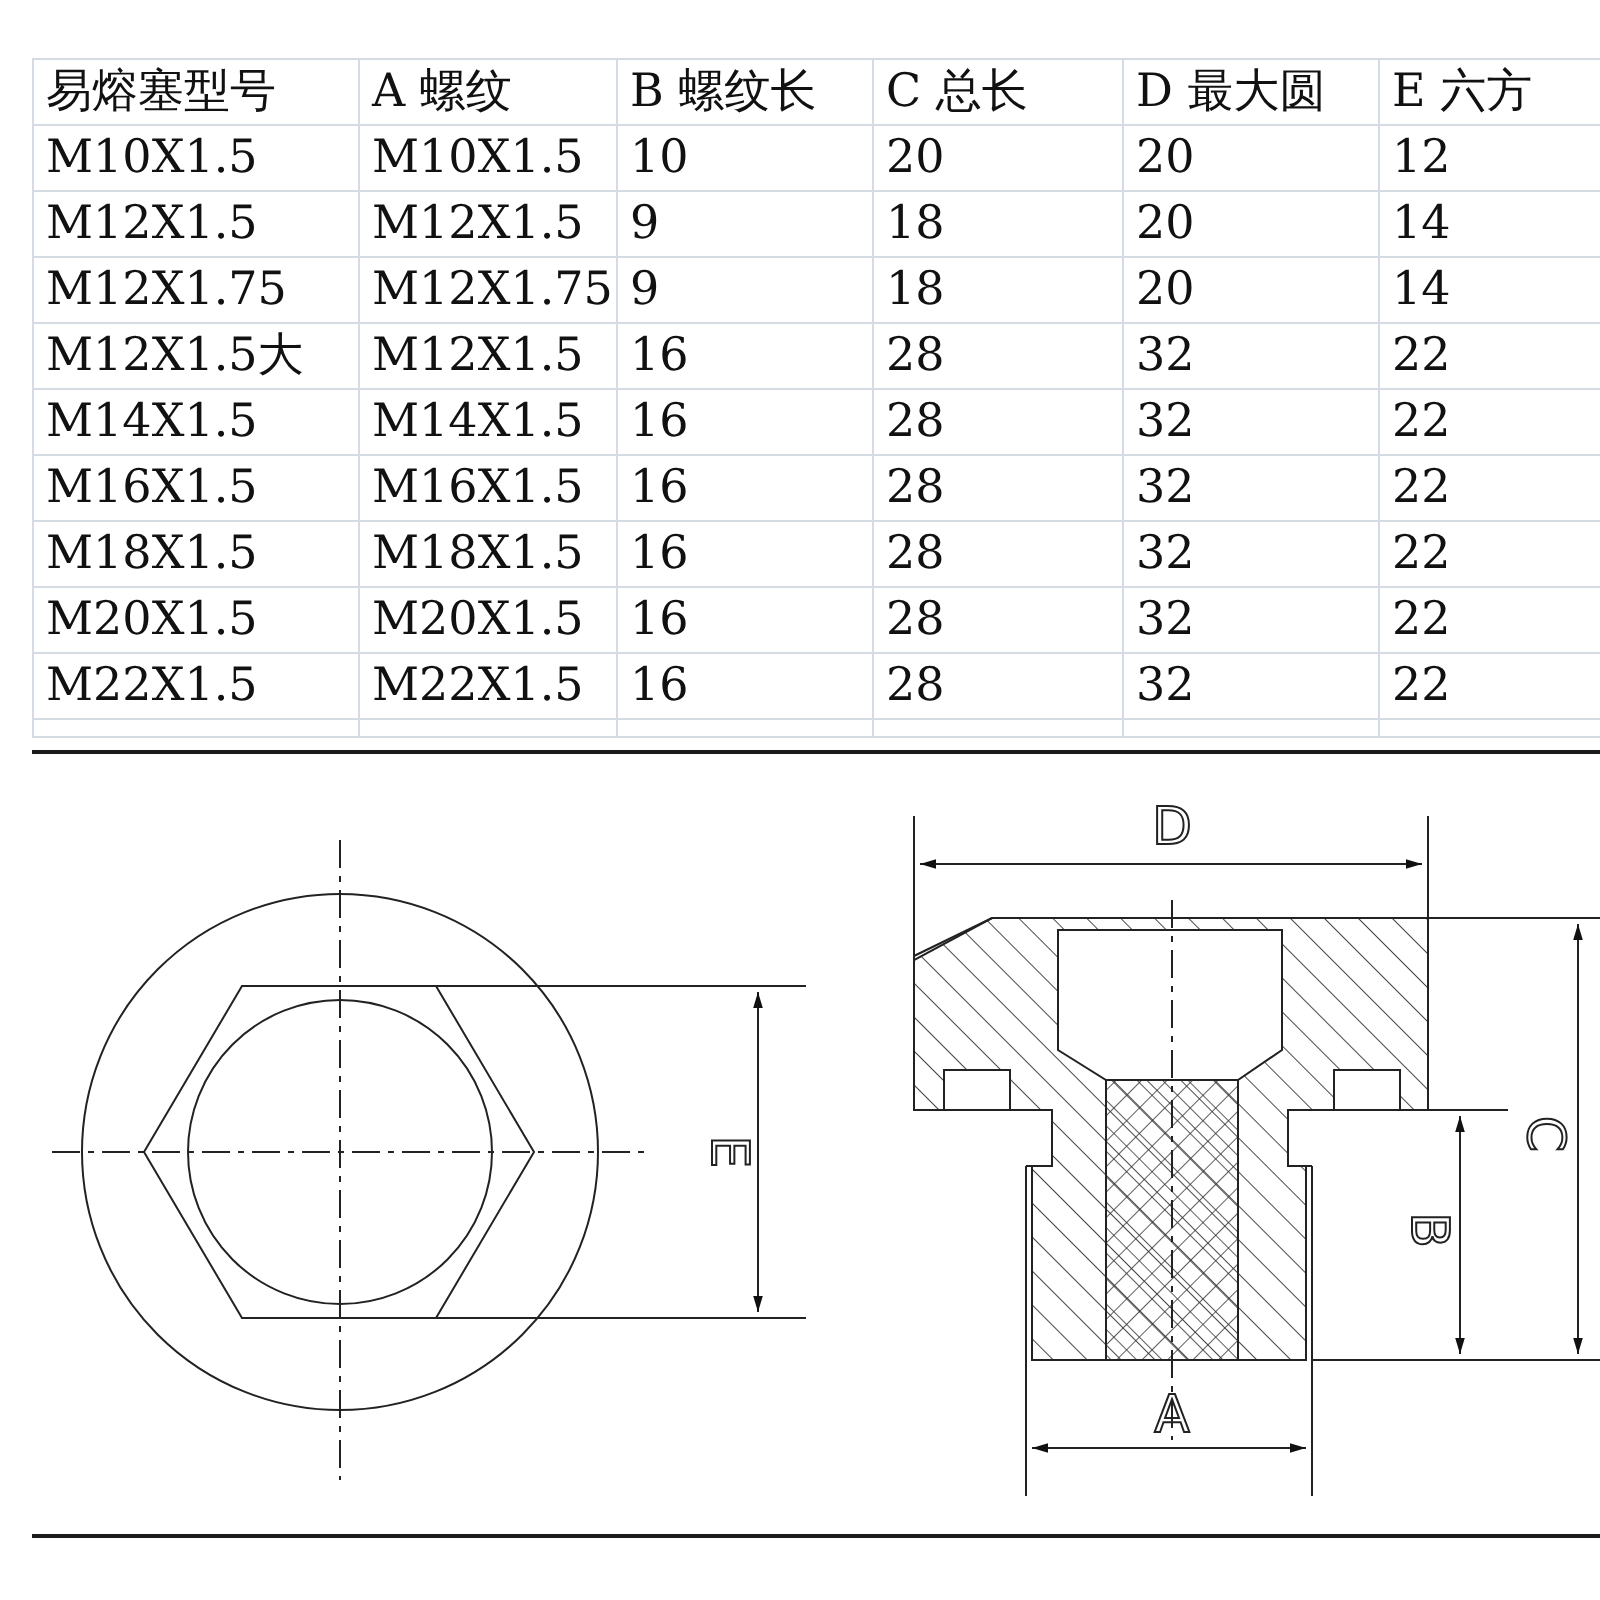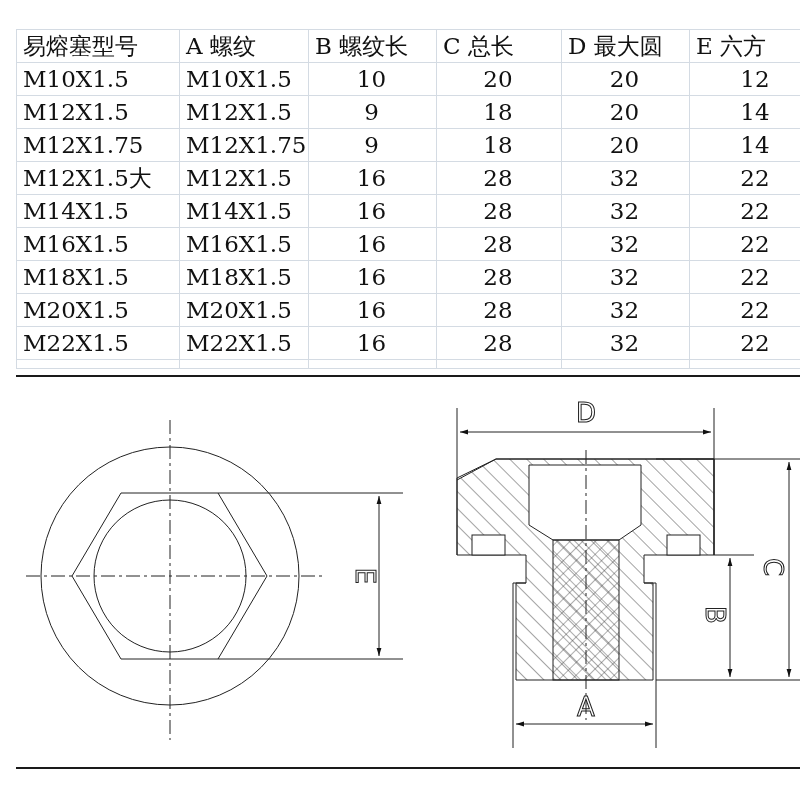--- a/index.html
+++ b/index.html
@@ -1,20 +1,20 @@
 <!DOCTYPE html>
 <html><head>
 <meta charset="utf-8">
 <style>
   html, body { margin:0; padding:0; background:#ffffff; }
   body { width:800px; height:800px; position:relative; overflow:hidden; font-family:"DejaVu Serif","Liberation Serif",serif; }
   .sheet { position:absolute; left:16px; top:0; width:800px; height:796px; }
   table.spec { position:absolute; left:0; top:29px; border-collapse:collapse; table-layout:fixed; width:806px; }
   table.spec td { border:1px solid #d4dbe3; height:32px; padding:0 6px; font-size:23px; color:#111; white-space:nowrap; overflow:hidden; line-height:32px; }
-  table.spec td.num { text-align:center; padding-right:8px; }
+  table.spec td.num { text-align:left; padding-right:8px; }
   table.spec tr.filler td { height:8px; }
   .hr { position:absolute; left:0; width:800px; height:2px; background:#1a1a1a; }
   svg.drawing { position:absolute; left:0; top:378px; }
   .dimtxt { font-family:"DejaVu Sans","Liberation Sans",sans-serif; font-size:26px; fill:none; stroke:#222; stroke-width:1; }
 </style>
 </head>
 <body>
 
 <div class="sheet">
 

